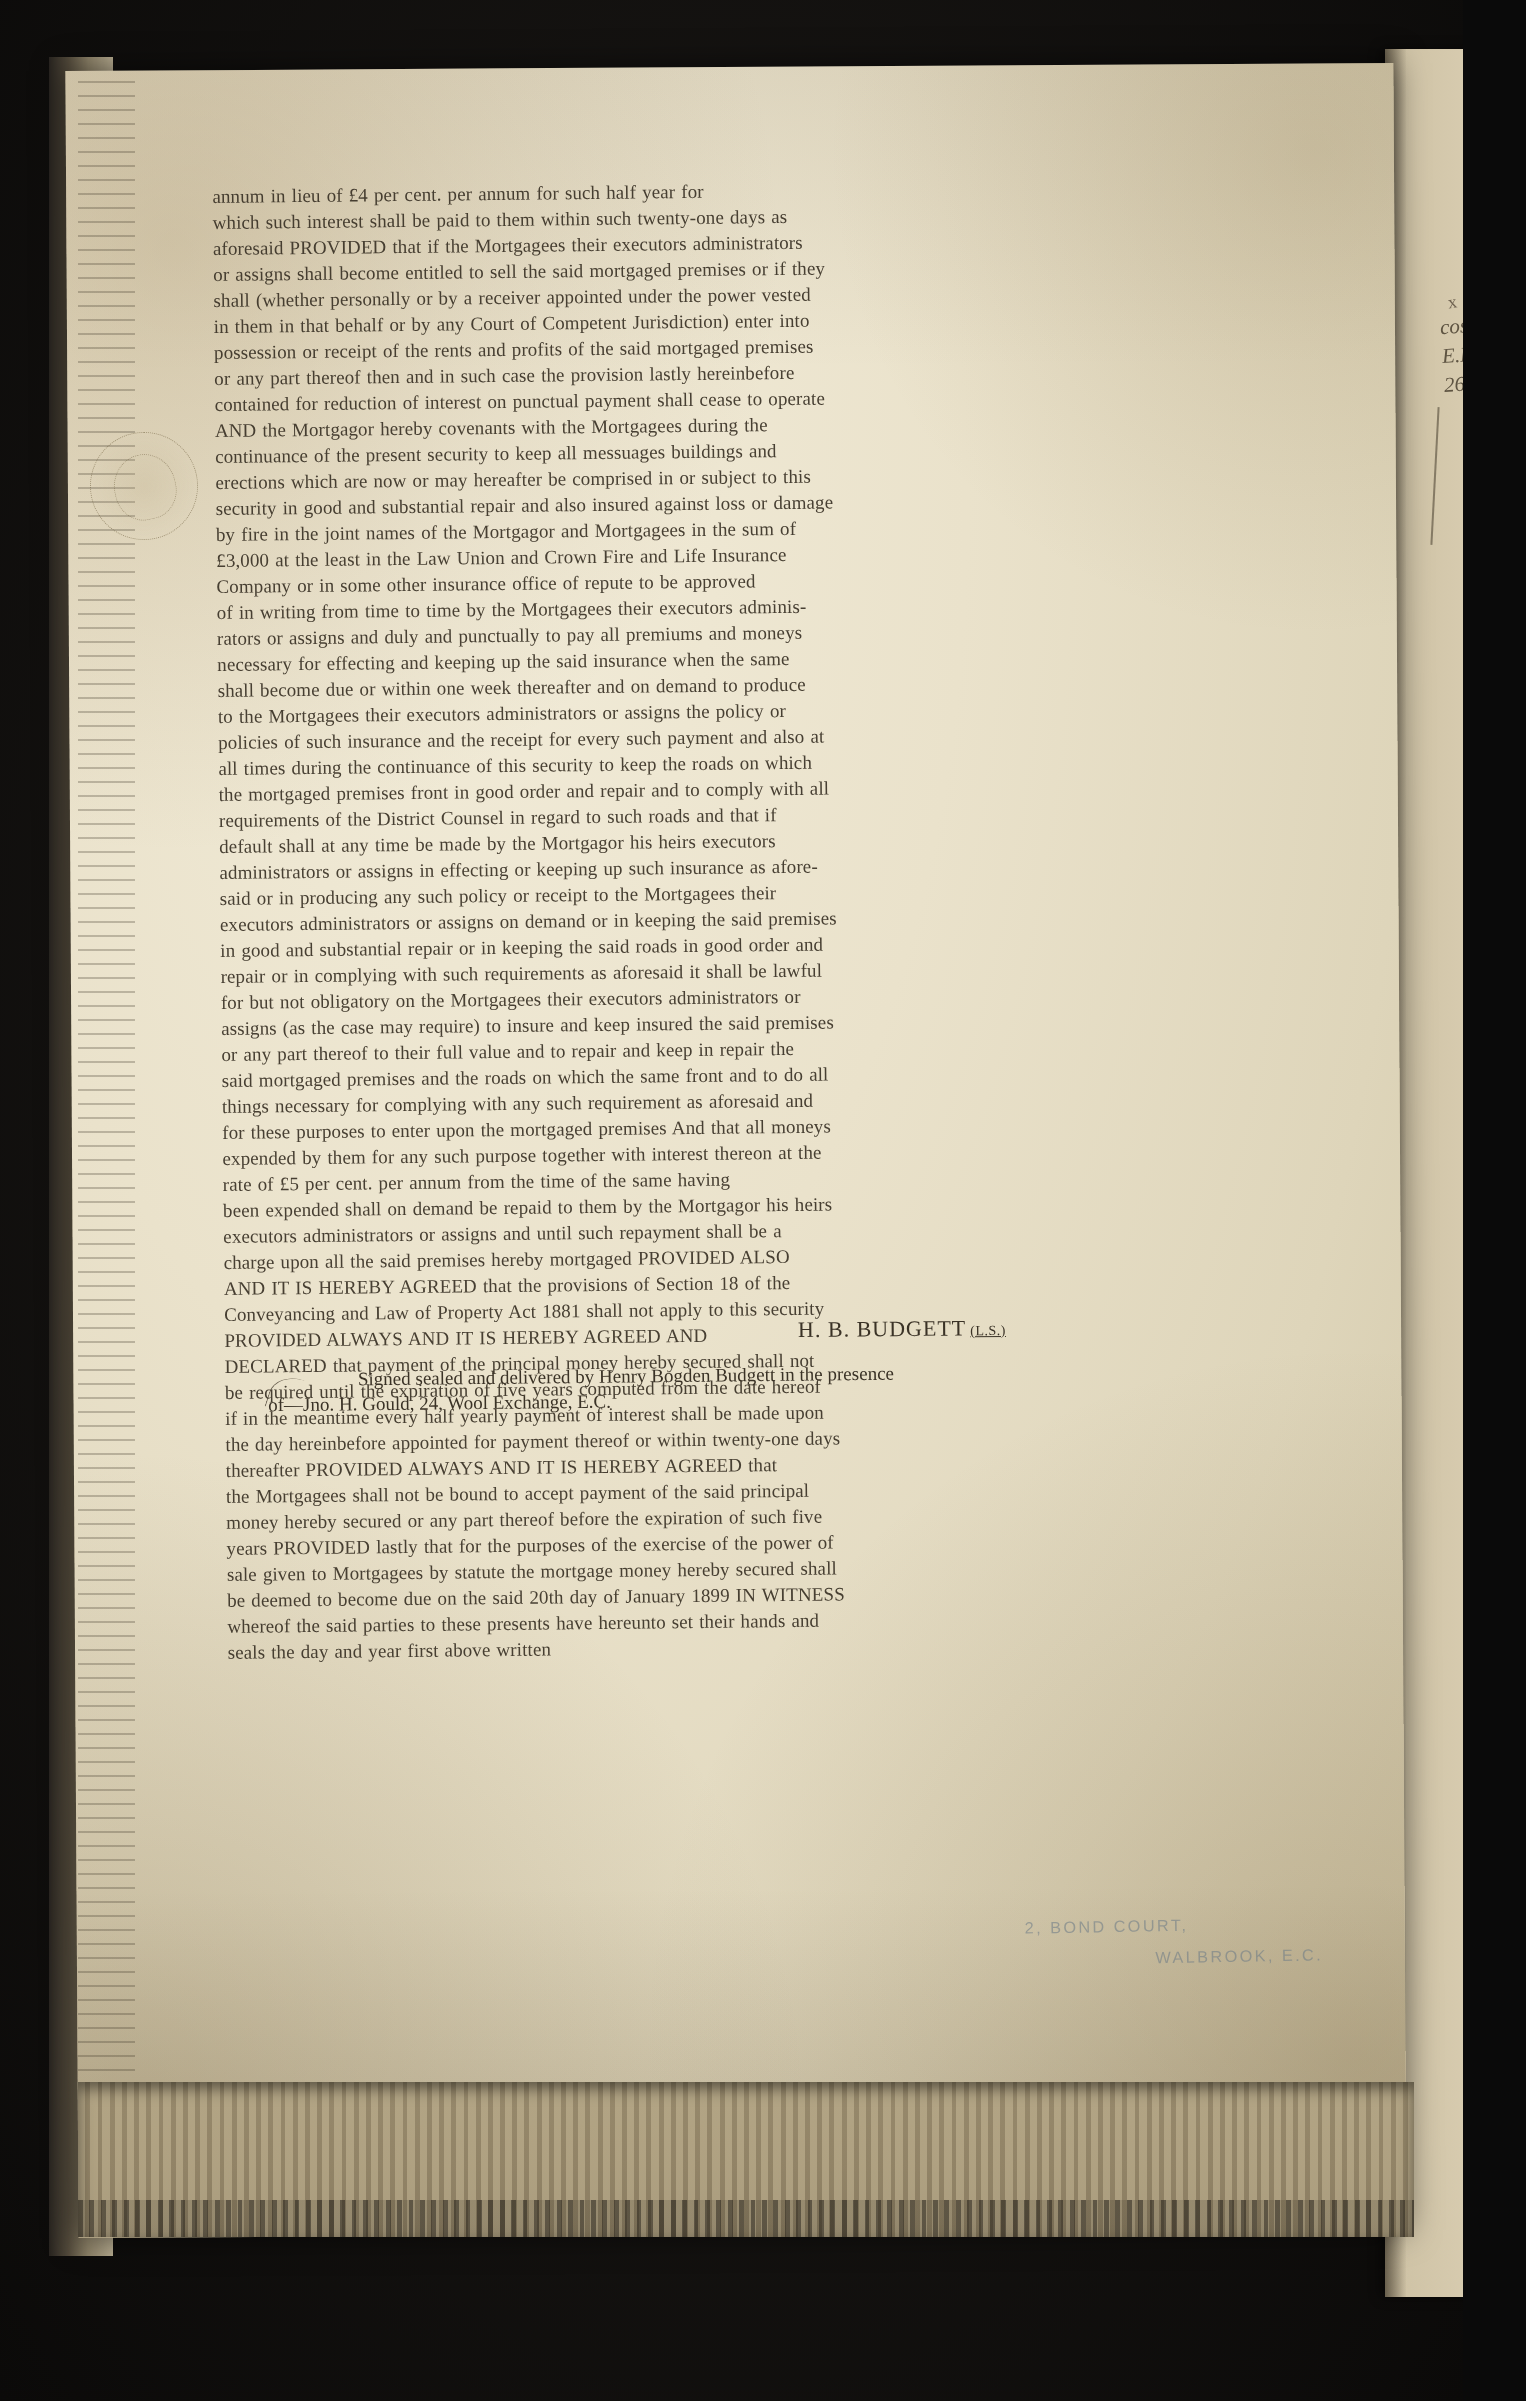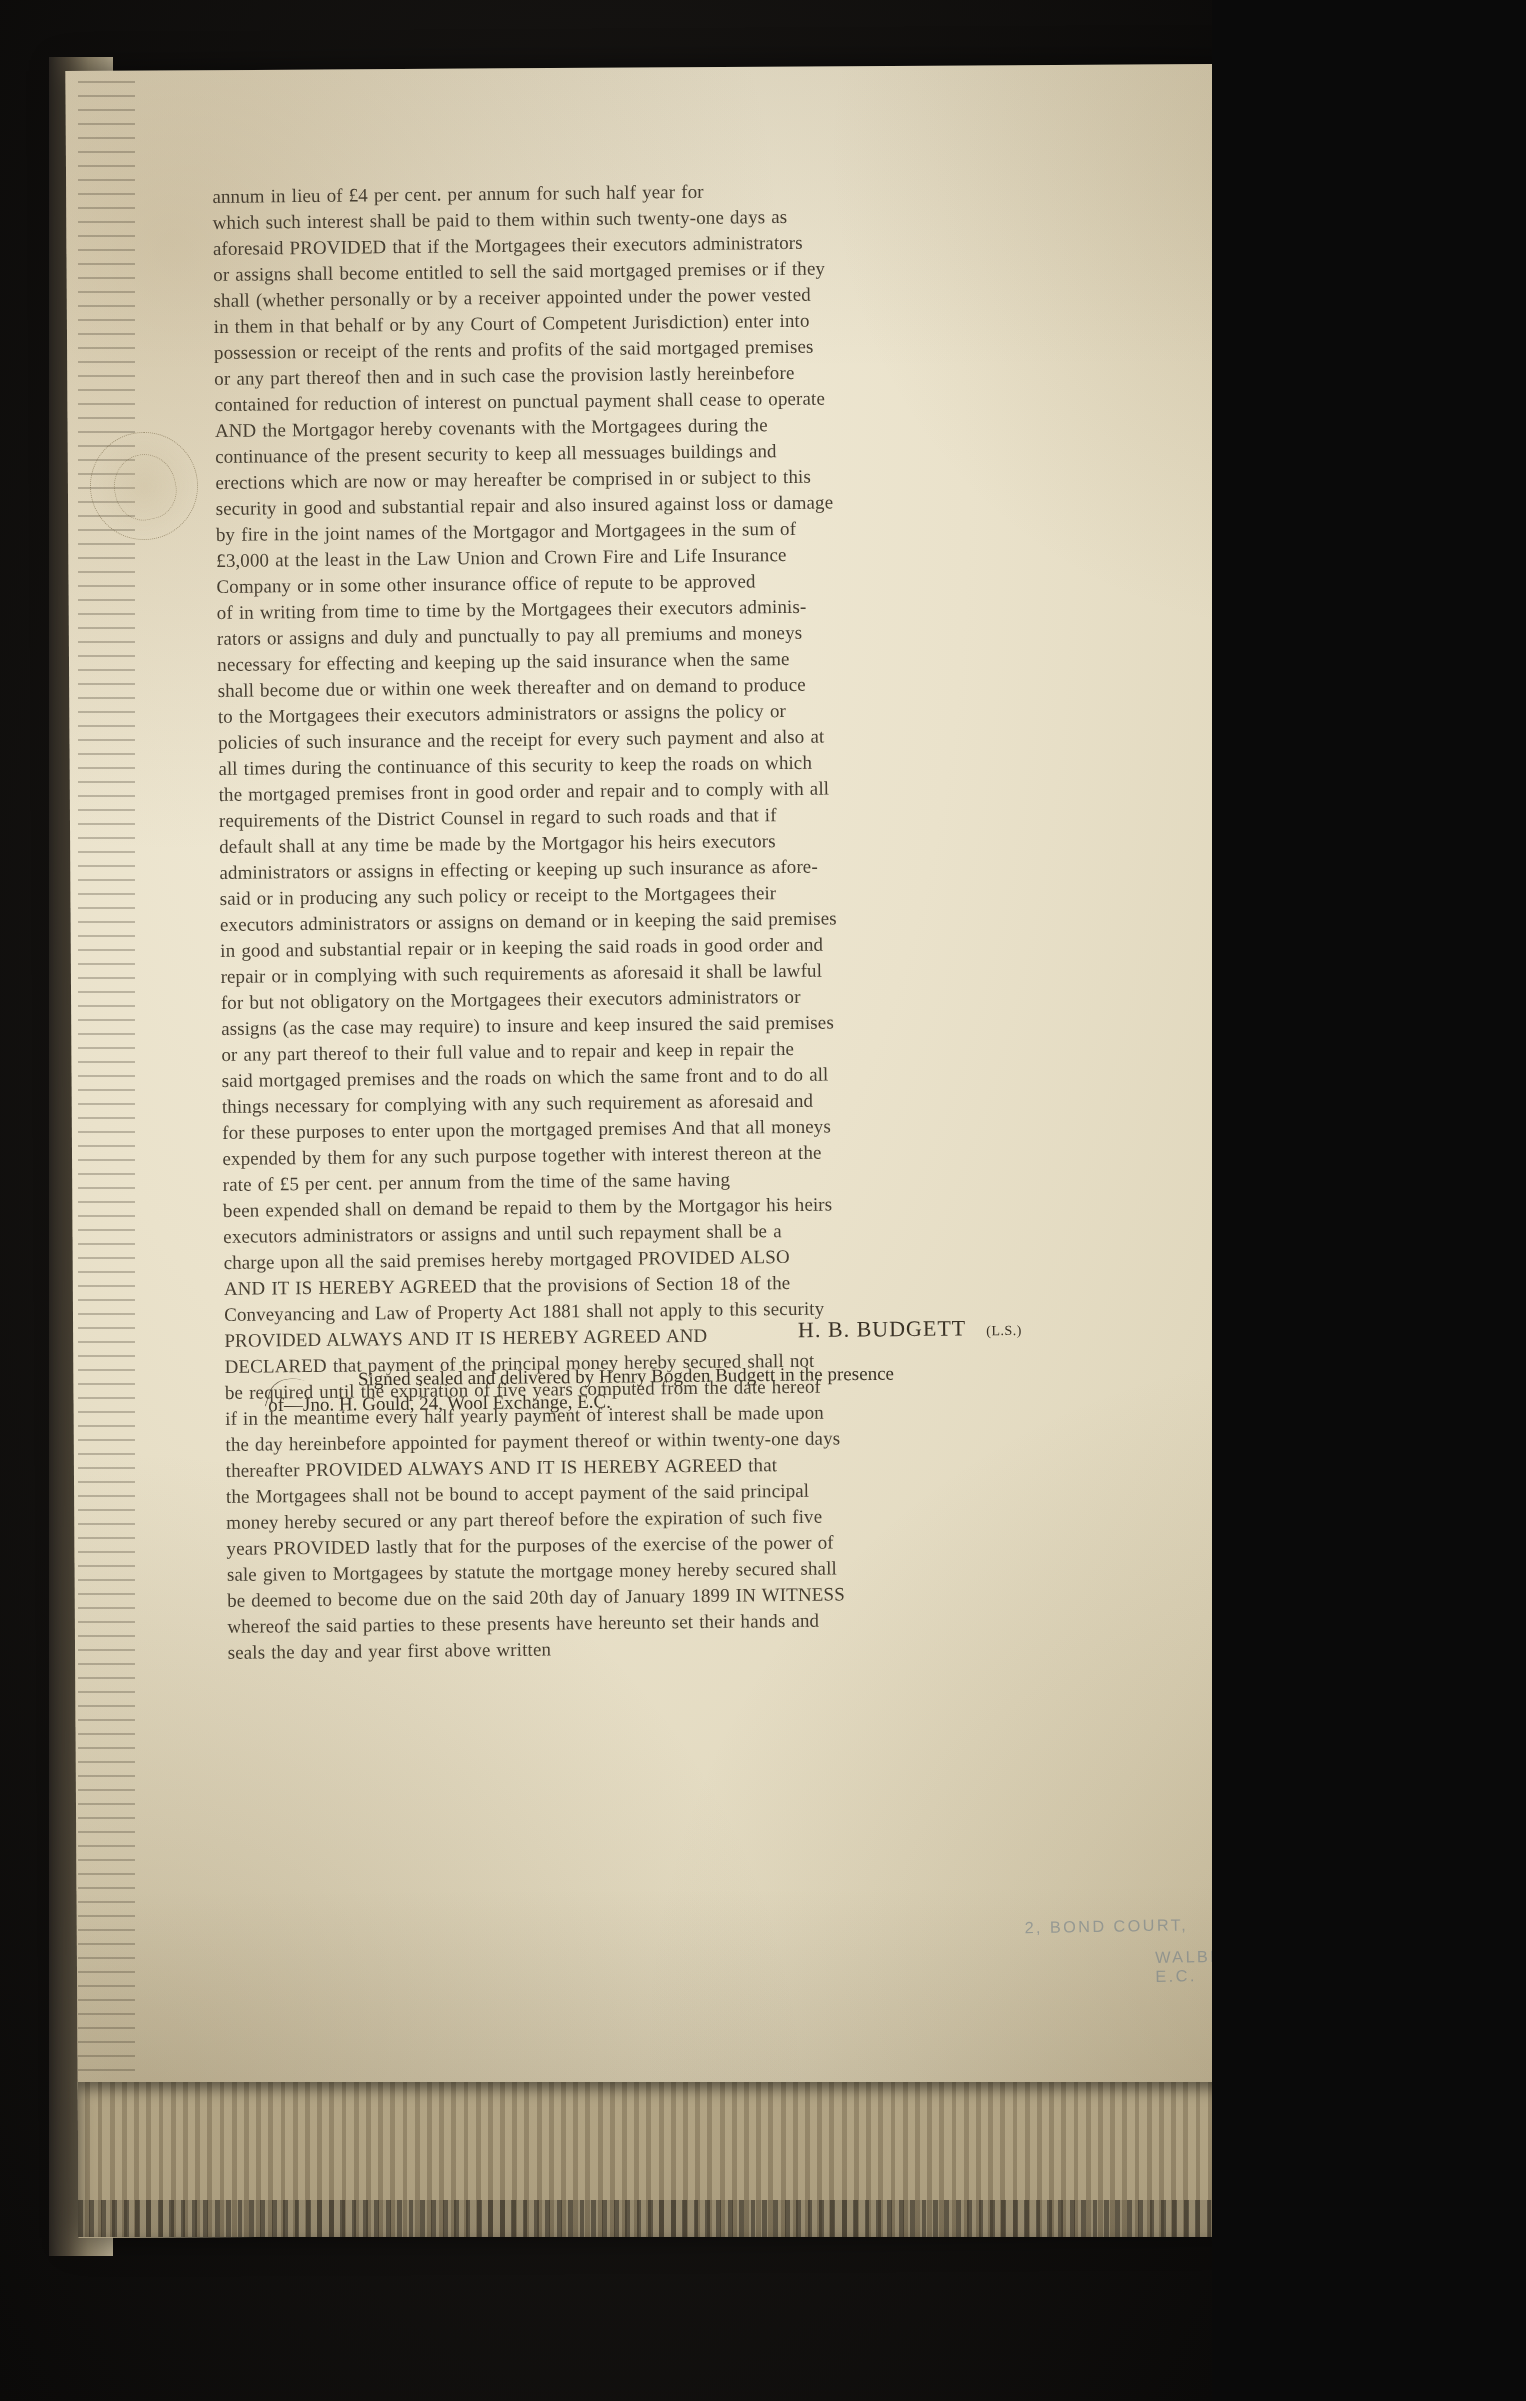--- a/index.html
+++ b/index.html
@@ -10,21 +10,21 @@
   body {
     width: 1527px;
     height: 2401px;
     overflow: hidden;
     font-family: "Liberation Serif", serif;
   }
 
   
   .scan {
     position: relative;
-    width: 1212px;
+    width: 1463px;
     height: 2401px;
     background:
       radial-gradient(ellipse at 50% 45%, #2a2722 0%, #161412 45%, #0b0a09 100%);
     overflow: hidden;
   }
 
   
   .right-leaf {
     position: absolute;
     left: 1385px;
@@ -163,21 +163,22 @@
     top: 1316px;
     font-family: "Liberation Serif", serif;
     font-size: 22px;
     letter-spacing: 1px;
     color: #3a3226;
     transform: rotate(-0.6deg);
   }
   .signature .ls {
     font-size: 14px;
     letter-spacing: 0.5px;
-    margin-left: 20px;
+    margin-left: 4px;
+    text-decoration: underline;
   }
   .attest {
     position: absolute;
     left: 358px;
     top: 1362px;
     width: 815px;
     font-family: "Liberation Serif", serif;
     font-size: 19px;
     line-height: 25px;
     color: #3a3226;

